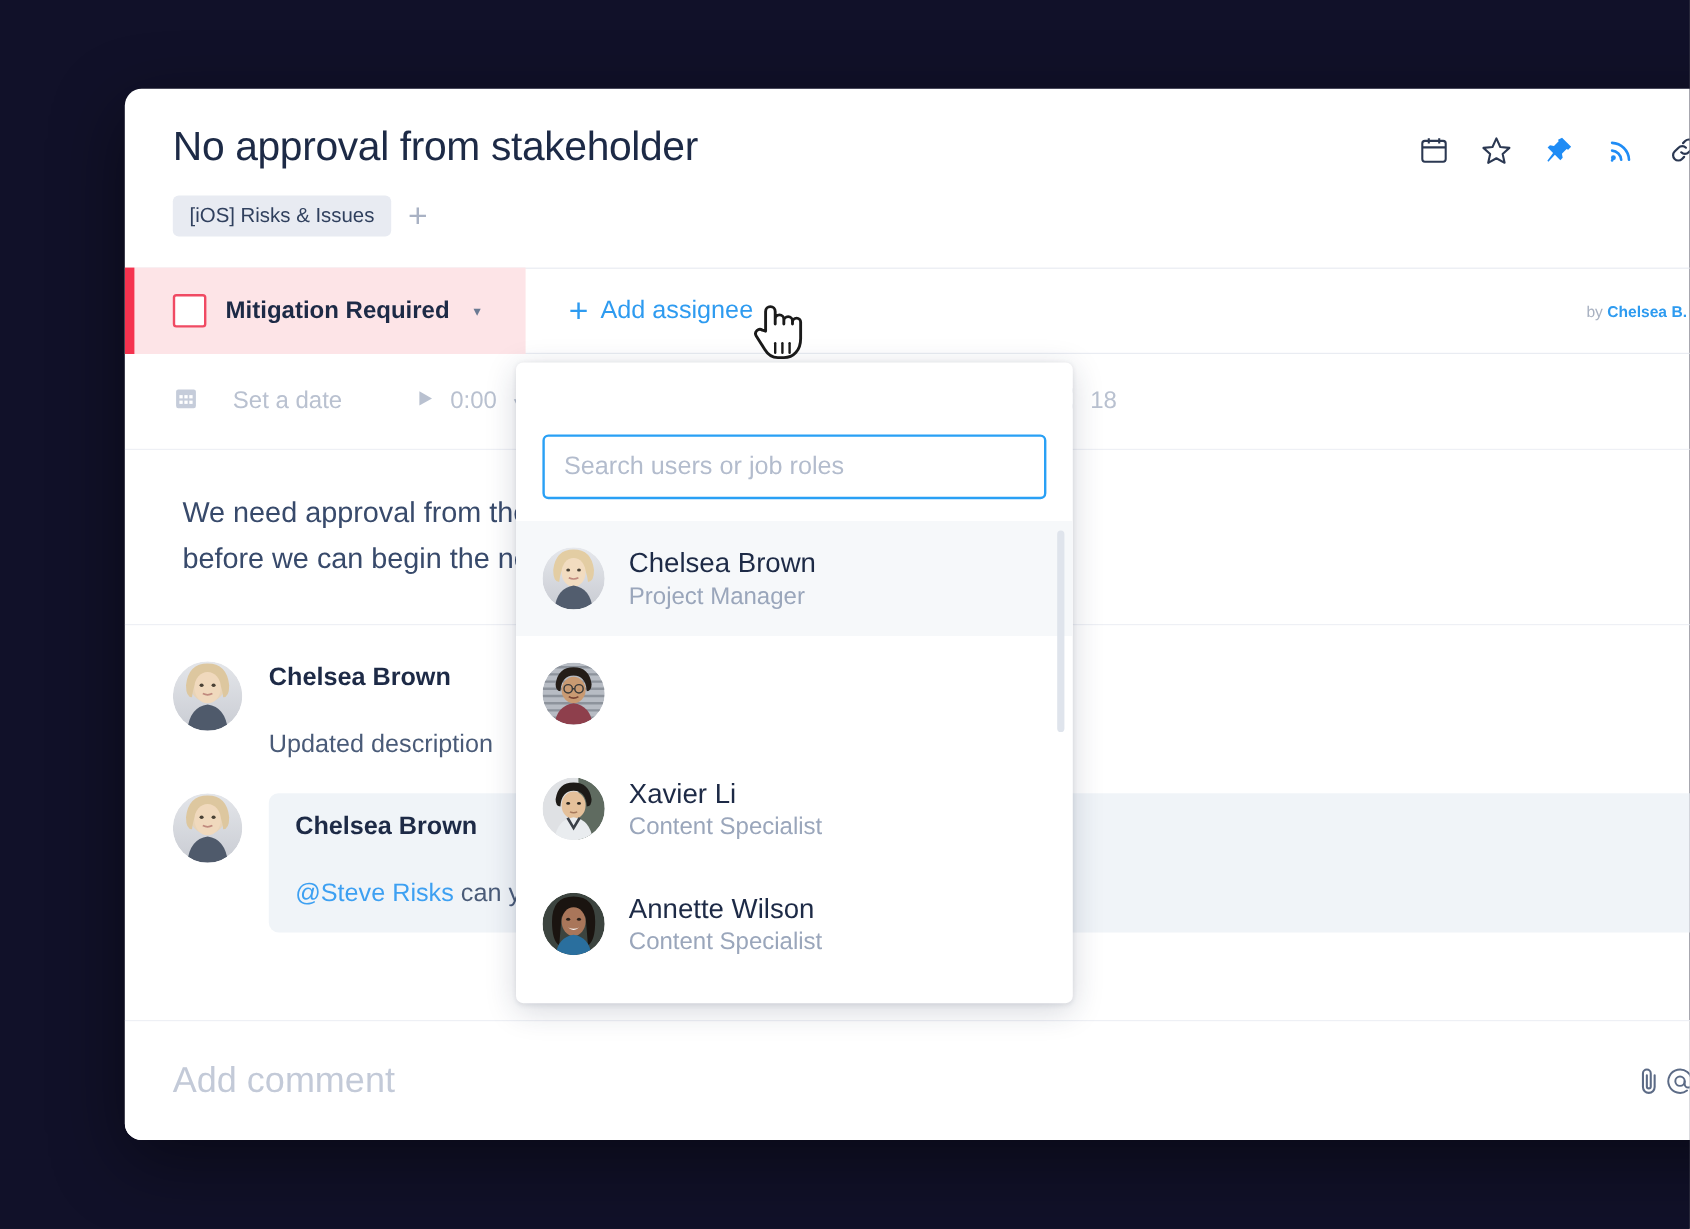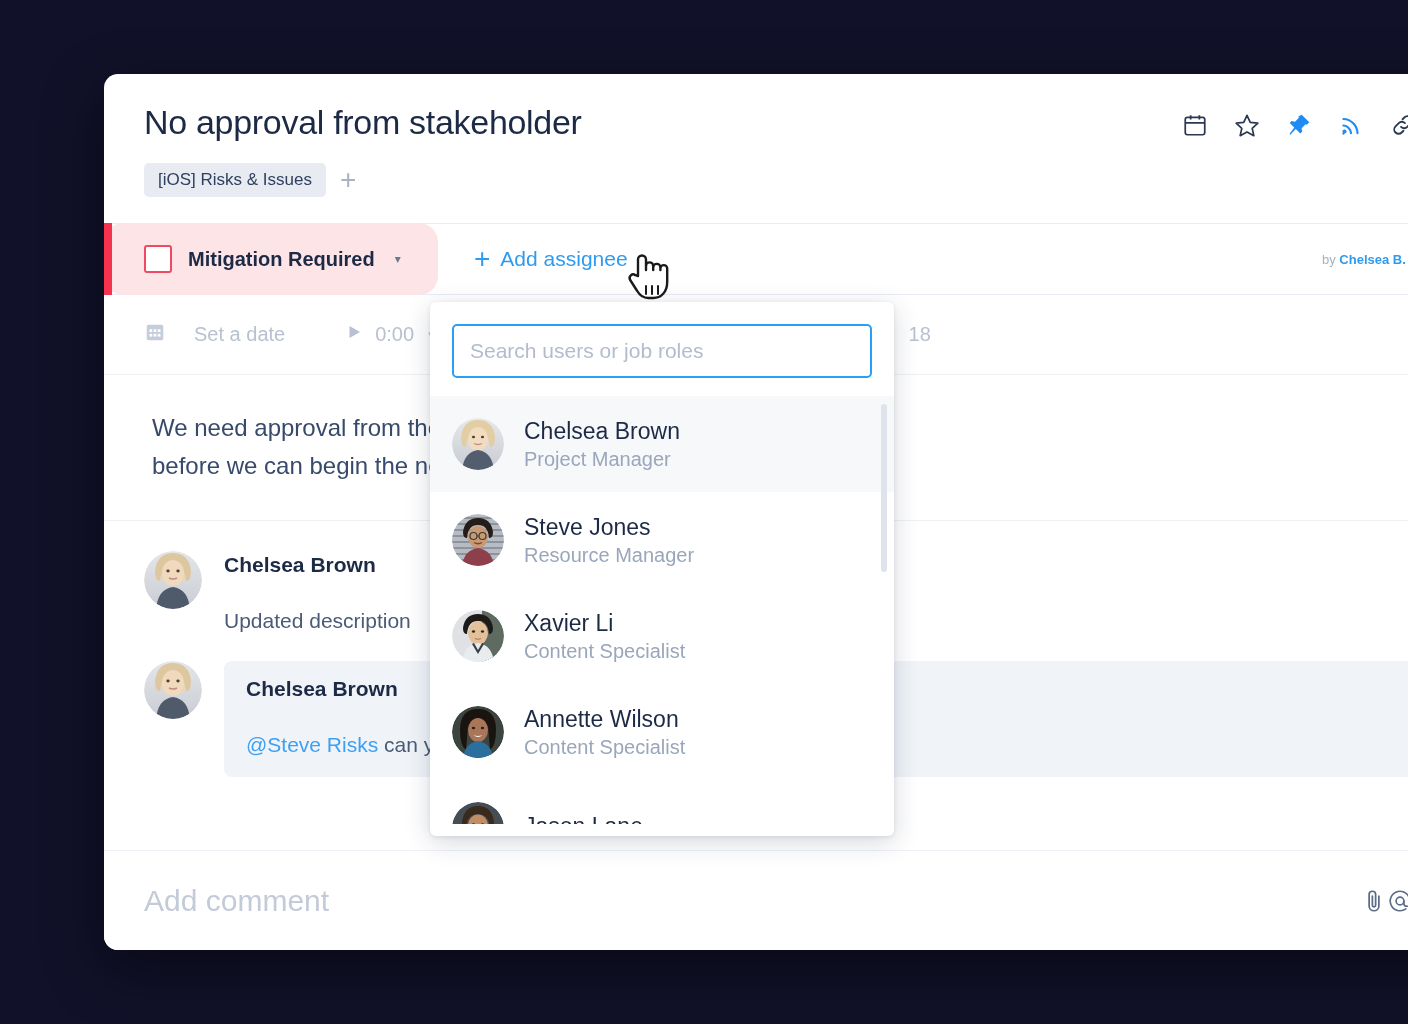--- a/index.html
+++ b/index.html
@@ -48,21 +48,20 @@
     display: flex; align-items: center;
     border-top: 1px solid #e9ecf2;
     border-bottom: 1px solid #e9ecf2;
   }
   .status-pill {
     position: relative;
     height: 72px; width: 334px;
     background: #fde4e7;
     display: flex; align-items: center; gap: 16px;
     padding-left: 40px;
-    border-radius: 19px;
   }
   .status-pill::before {
     content: ""; position: absolute; left: 0; top: 0; bottom: 0; width: 8px;
     background: #f5334f;
   }
   .status-check {
     width: 28px; height: 28px; border: 2px solid #f04a63; background: #fff;
     border-radius: 3px; cursor: pointer;
   }
   .status-label { font-size: 20px; font-weight: 700; color: #1d2a46; }
@@ -131,21 +130,21 @@
   .dropdown {
     position: absolute;
     left: 430px; top: 302px;
     width: 464px; height: 534px;
     background: #ffffff;
     border-radius: 6px;
     box-shadow: 0 6px 26px rgba(30,40,70,0.18), 0 1px 4px rgba(30,40,70,0.10);
     overflow: hidden;
     z-index: 40;
   }
-  .dd-search-wrap { padding: 22px 22px 18px 22px; }
+  .dd-search-wrap { padding: 22px 22px 18px 22px; margin-top: 38px; }
   .dd-search {
     width: 100%; height: 54px;
     border: 2px solid #29a0f5; border-radius: 5px;
     padding: 0 16px; font-size: 21px; color: #3b4a66;
     font-family: "Liberation Sans", sans-serif; outline: none;
     background: #fff;
   }
   .dd-search::placeholder { color: #b3bccd; }
   .dd-list { position: relative; overflow: hidden; height: 428px; }
   .dd-item {
@@ -449,24 +448,20 @@
               <path d="M11 18Q13 4 26 4Q39 4 41 18Q41 24 37 24Q36 11 26 11Q16 11 15 24Q11 24 11 18Z" fill="#241d18"></path>
               <ellipse cx="26" cy="23" rx="10" ry="11" fill="#c99a72"></ellipse>
               <path d="M10 52Q12 36 26 34Q40 36 42 52Z" fill="#8e3f4c"></path>
               <circle cx="21.5" cy="22" r="3.5" fill="none" stroke="#3a3a3a" stroke-width="1.2"></circle>
               <circle cx="30.5" cy="22" r="3.5" fill="none" stroke="#3a3a3a" stroke-width="1.2"></circle>
               <line x1="25" y1="22" x2="27" y2="22" stroke="#3a3a3a" stroke-width="1.2"></line>
               <path d="M22 28.5Q26 31 30 28.5" stroke="#7a4434" stroke-width="1.3" fill="none"></path>
             </g>
           </svg>
         </div>
-        <div>
-          <div class="dd-name">Steve Jones</div>
-          <div class="dd-role">Resource Manager</div>
-        </div>
       </div>
 
       <div class="dd-item">
         <div class="dd-avatar">
           <svg width="52" height="52" viewBox="0 0 52 52">
             <defs>
                 <clipPath id="d3">
                   <circle cx="26" cy="26" r="26"></circle>
                 </clipPath>
               </defs>

